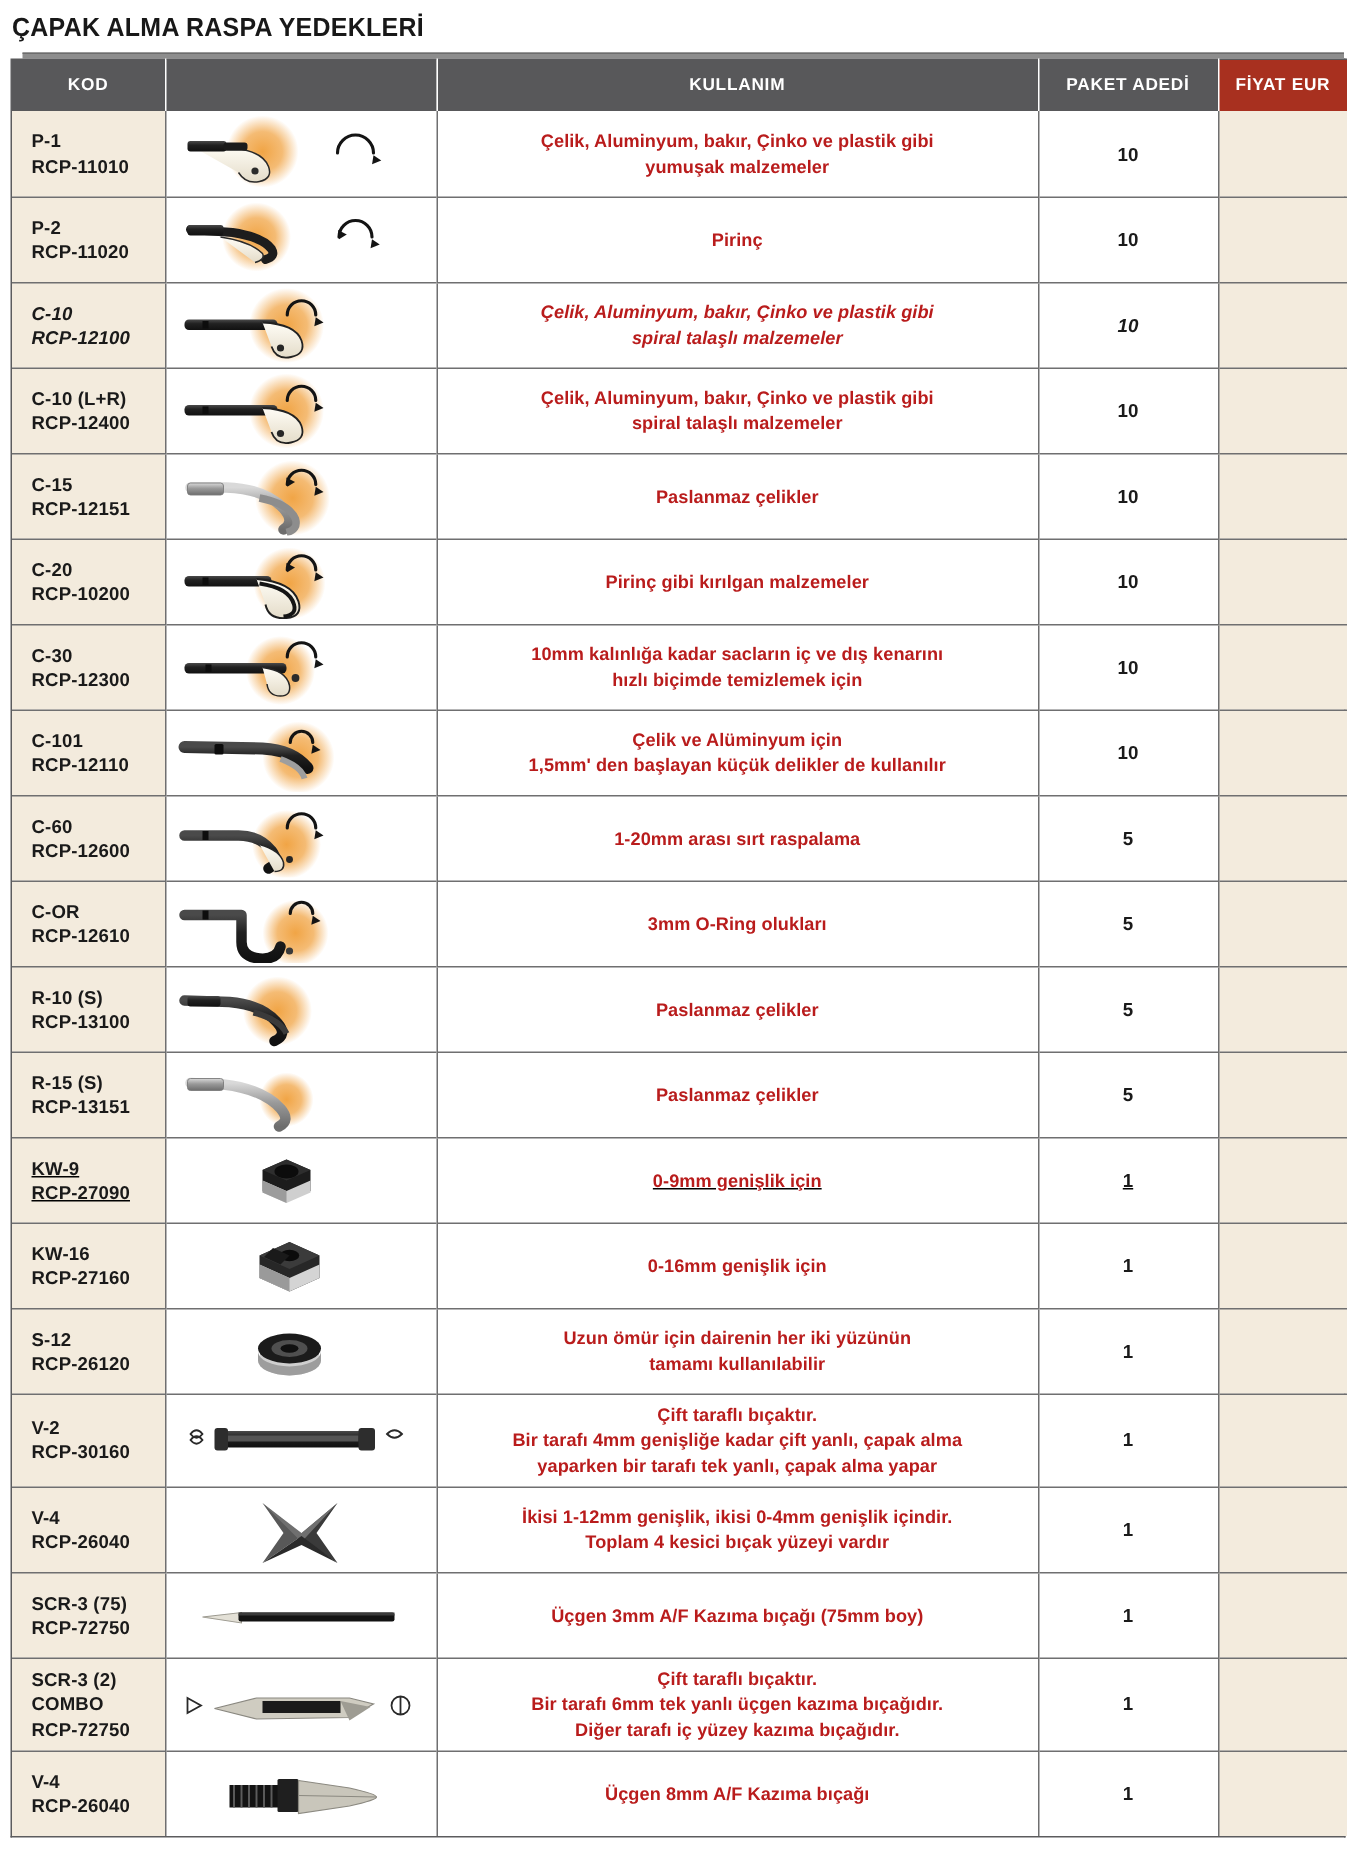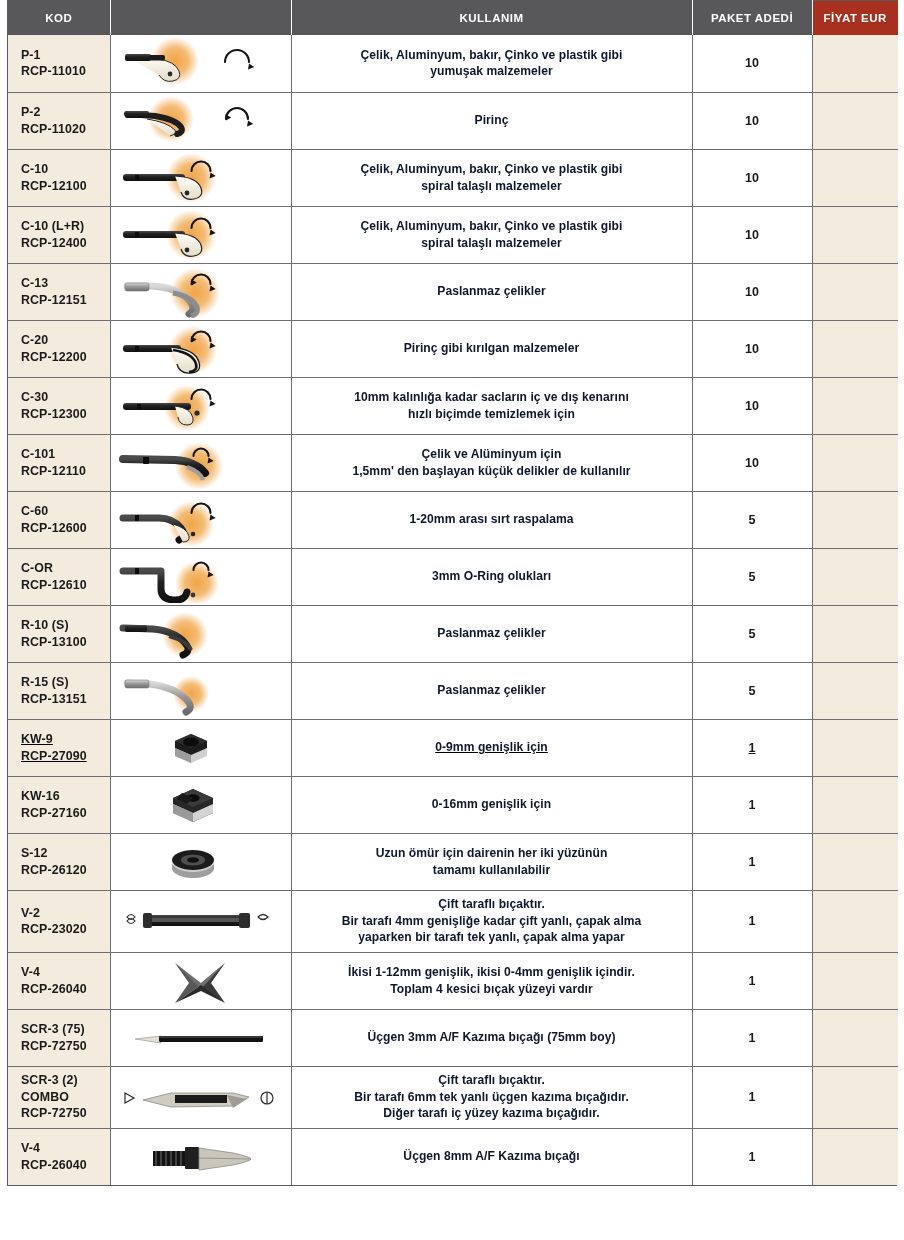--- a/index.html
+++ b/index.html
@@ -113,21 +113,21 @@
     letter-spacing: 0.1px;
   }
   td.cell-img {
     text-align: center;
     padding: 0;
   }
   td.cell-use {
     text-align: center;
     font-size: 12.1px;
     font-weight: bold;
-    color: #0f172a;
+    color: #b91c1c;
     line-height: 1.38;
     padding: 0 10px;
     letter-spacing: 0.05px;
   }
   td.cell-pkt {
     text-align: center;
     font-size: 12.5px;
     font-weight: bold;
     color: #1a1a1a;
   }
@@ -144,20 +144,24 @@
     height: 52px;
     margin: 0 auto;
   }
   .tool svg { display: block; width: 175px; height: 52px; }
 </style>
 </head>
 <body>
 
 <div class="page">
 
+  <div class="title-block">
+    <div class="page-title">ÇAPAK ALMA RASPA YEDEKLERİ</div>
+    <div class="title-rule"></div>
+  </div>
 
 
   <div class="tbl-wrap">
     <table class="spec">
       <colgroup>
         <col class="c-kod">
           <col class="c-img">
           <col class="c-use">
           <col class="c-pkt">
           <col class="c-fiyat">
@@ -256,21 +260,21 @@
                   <path d="M135 25.5 l-3.2 -5.4 l6.6 0.4 z" fill="#141414" transform="rotate(155 135 25.5)"></path>
                 </svg>
               </div>
             </td>
             <td class="cell-use">
               <span style="display:block">Pirinç</span>
             </td>
             <td class="cell-pkt">10</td>
             <td class="cell-fiyat"></td>
           </tr>
-          <tr style="height: 57px;">
+          <tr style="height: 57px; font-style: italic;">
             <td class="cell-kod">
               <span class="kod-line">C-10</span>
               <span class="kod-line">RCP-12100</span>
             </td>
             <td class="cell-img">
               <div class="tool">
                 <svg viewBox="0 0 175 52" xmlns="http://www.w3.org/2000/svg">
                   <defs>
                     <radialGradient id="g" cx="50%" cy="50%" r="50%">
                       <stop offset="0%" stop-color="#F0A03C" stop-opacity="1"></stop>
@@ -350,21 +354,21 @@
             </td>
             <td class="cell-use">
               <span style="display:block">Çelik, Aluminyum, bakır, Çinko ve plastik gibi</span>
               <span style="display:block">spiral talaşlı malzemeler</span>
             </td>
             <td class="cell-pkt">10</td>
             <td class="cell-fiyat"></td>
           </tr>
           <tr style="height: 57px;">
             <td class="cell-kod">
-              <span class="kod-line">C-13</span>
+              <span class="kod-line">C-15</span>
               <span class="kod-line">RCP-12151</span>
             </td>
             <td class="cell-img">
               <div class="tool">
                 <svg viewBox="0 0 175 52" xmlns="http://www.w3.org/2000/svg">
                   <defs>
                     <radialGradient id="g" cx="50%" cy="50%" r="50%">
                       <stop offset="0%" stop-color="#F0A03C" stop-opacity="1"></stop>
                       <stop offset="55%" stop-color="#F0A03C" stop-opacity="0.75"></stop>
                       <stop offset="100%" stop-color="#F0A03C" stop-opacity="0"></stop>
@@ -396,21 +400,21 @@
             </td>
             <td class="cell-use">
               <span style="display:block">Paslanmaz çelikler</span>
             </td>
             <td class="cell-pkt">10</td>
             <td class="cell-fiyat"></td>
           </tr>
           <tr style="height: 57px;">
             <td class="cell-kod">
               <span class="kod-line">C-20</span>
-              <span class="kod-line">RCP-12200</span>
+              <span class="kod-line">RCP-10200</span>
             </td>
             <td class="cell-img">
               <div class="tool">
                 <svg viewBox="0 0 175 52" xmlns="http://www.w3.org/2000/svg">
                   <defs>
                     <radialGradient id="g" cx="50%" cy="50%" r="50%">
                       <stop offset="0%" stop-color="#F0A03C" stop-opacity="1"></stop>
                       <stop offset="55%" stop-color="#F0A03C" stop-opacity="0.75"></stop>
                       <stop offset="100%" stop-color="#F0A03C" stop-opacity="0"></stop>
                     </radialGradient>
@@ -836,21 +840,21 @@
             <td class="cell-use">
               <span style="display:block">Uzun ömür için dairenin her iki yüzünün</span>
               <span style="display:block">tamamı kullanılabilir</span>
             </td>
             <td class="cell-pkt">1</td>
             <td class="cell-fiyat"></td>
           </tr>
           <tr style="height: 62px; margin-left: 22px;">
             <td class="cell-kod">
               <span class="kod-line">V-2</span>
-              <span class="kod-line">RCP-23020</span>
+              <span class="kod-line">RCP-30160</span>
             </td>
             <td class="cell-img">
               <div class="tool">
                 <svg viewBox="0 0 175 52" xmlns="http://www.w3.org/2000/svg">
                   <defs>
                     <radialGradient id="g" cx="50%" cy="50%" r="50%">
                       <stop offset="0%" stop-color="#F0A03C" stop-opacity="1"></stop>
                       <stop offset="55%" stop-color="#F0A03C" stop-opacity="0.75"></stop>
                       <stop offset="100%" stop-color="#F0A03C" stop-opacity="0"></stop>
                     </radialGradient>

